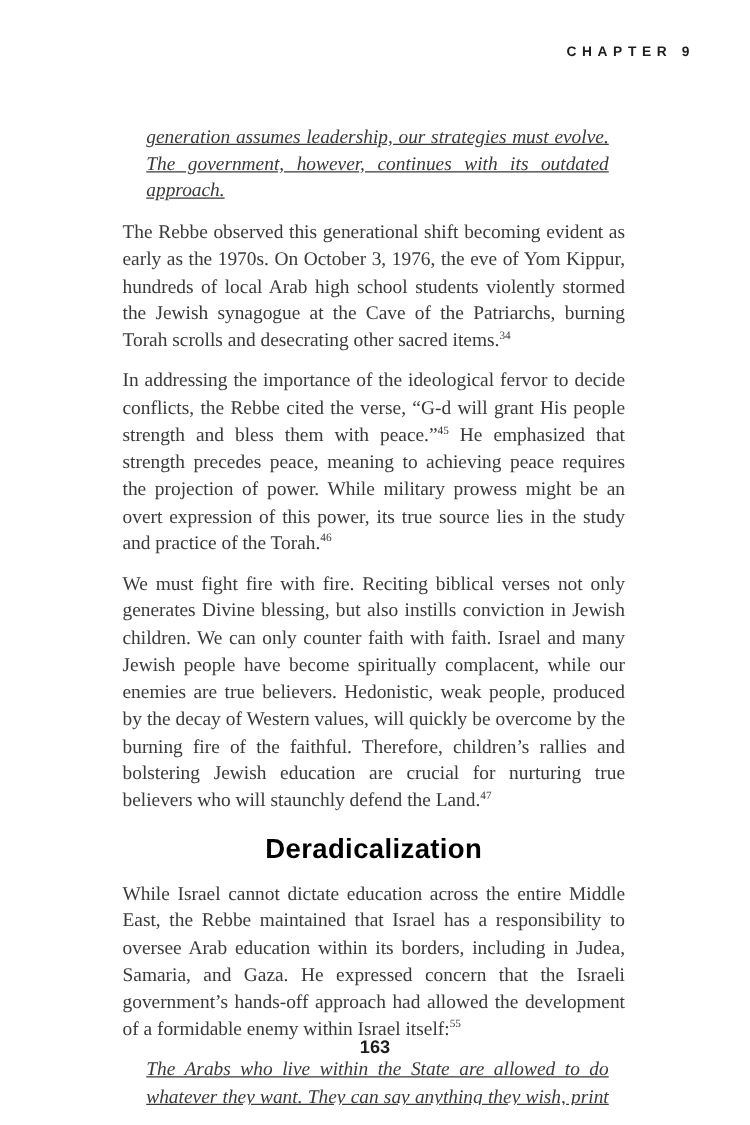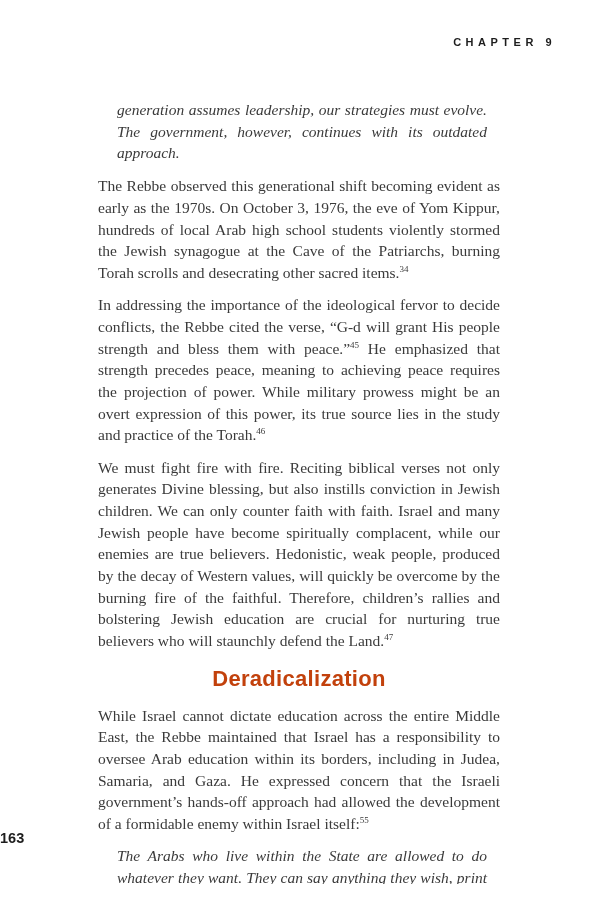--- a/index.html
+++ b/index.html
@@ -33,48 +33,50 @@
     width: 402px;
     color: #3a3a3a;
     font-size: 15.5px;
     line-height: 21.7px;
     text-align: justify;
     hyphens: none;
   }
   .quote {
     font-style: italic;
     margin: 0 13px 11px 19px;
+    text-decoration: underline;
   }
   .quote.closing {
     margin-bottom: 0;
     margin-top: 3px;
   }
   .content p {
     margin: 0 0 10.5px 0;
   }
   .section-heading {
     font-family: "Liberation Sans", sans-serif;
     font-weight: 700;
     font-size: 22px;
     letter-spacing: 0.3px;
-    color: #c2410c;
+    color: #000000;
     text-align: center;
     margin: 16px 0 15px 0;
   }
   sup {
     font-size: 9px;
     line-height: 0;
     vertical-align: super;
     letter-spacing: 0;
   }
   .page-number {
     position: absolute;
     bottom: 38px;
     left: 0;
     right: 0;
+    text-align: center;
     font-family: "Liberation Sans", sans-serif;
     font-weight: 700;
     font-size: 14.5px;
     color: #1d1d1d;
   }
 </style>
 </head>
 <body>
 
 <div class="page">

